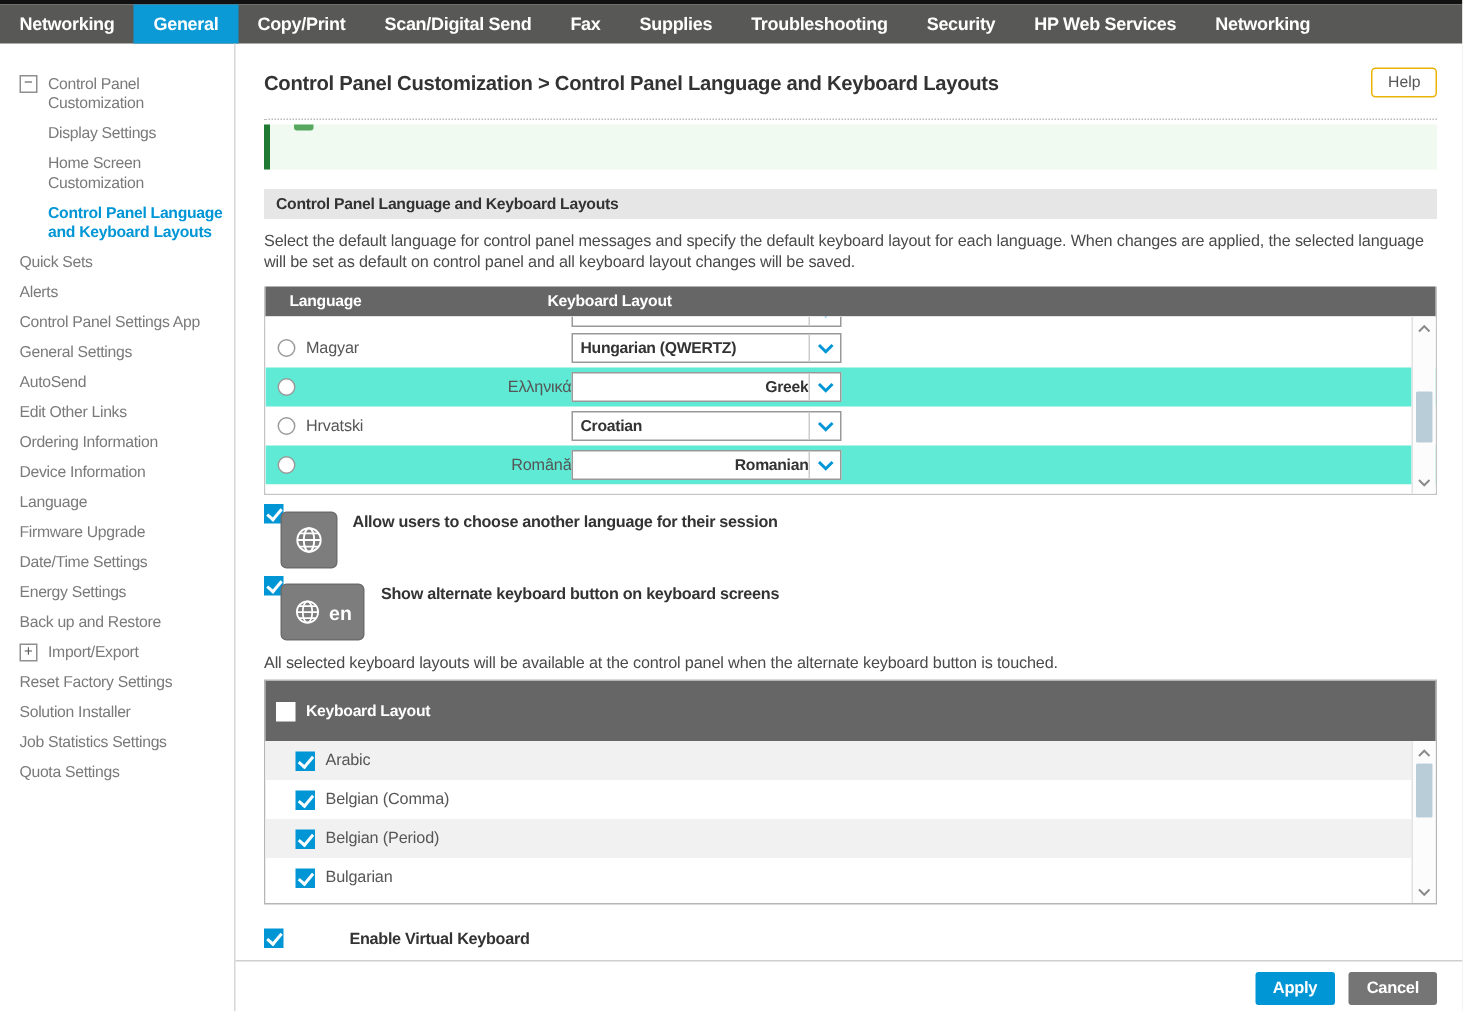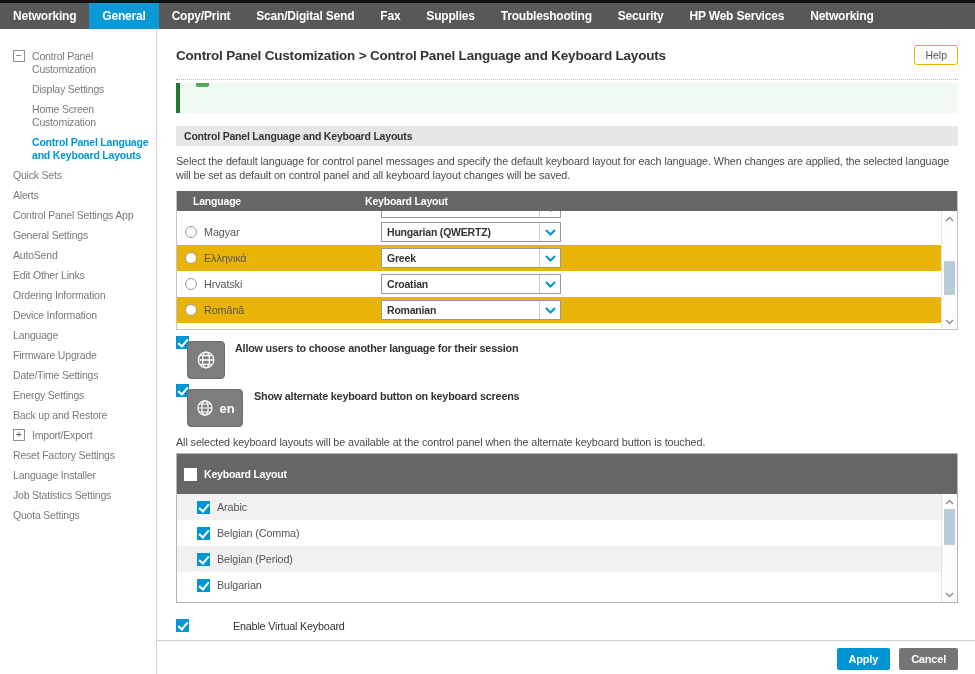--- a/index.html
+++ b/index.html
@@ -39,21 +39,21 @@
   .desc { font-size:10.8px; color:#4a4a4a; margin:8px 0 9px; line-height:14px; letter-spacing:-0.1px; }
 
   
   .lang-table { border:1px solid #c4c4c4; border-top:none; }
   .lt-head { background:#666; color:#fff; display:flex; font-size:10.5px; font-weight:bold; height:20px; align-items:center; letter-spacing:-0.2px; }
   .lt-col1 { padding-left:16px; width:188px; flex-shrink:0; }
   .lt-body { position:relative; height:118px; overflow:hidden; background:#fff; }
   .partial-top { height:8px; overflow:hidden; position:relative; background:#fff; }
   .partial-top .dropdown { position:absolute; left:204px; top:-13px; }
   .l-row { height:26px; display:flex; align-items:center; padding-left:8px; }
-  .l-row.alt { background:#eab308; }
+  .l-row.alt { background:#5eead4;text-align:right; }
   .radio { width:12px; height:12px; border:1px solid #9b9b9b; border-radius:50%; background:#fff; margin-right:7px; flex-shrink:0; cursor:pointer; }
   .l-label { font-size:10.8px; color:#555; width:177px; letter-spacing:-0.1px; }
   .dropdown { width:180px; height:20px; border:1px solid #999; background:#fff; display:flex; align-items:stretch; cursor:pointer; }
   .dd-text { flex:1; font-size:10.5px; color:#333; padding:3px 0 0 5px; font-weight:bold; letter-spacing:-0.2px; white-space:nowrap; overflow:hidden; }
   .dd-btn { width:21px; border-left:1px solid #ccc; display:flex; align-items:center; justify-content:center; }
   .strip-bottom { height:6px; background:#fff; }
 
   
   .vscroll { position:absolute; right:0; top:0; bottom:0; width:16px; background:#fcfcfc; border-left:1px solid #e2e2e2; }
   .vs-arrow { position:absolute; left:0; width:100%; height:13px; display:flex; align-items:center; justify-content:center; cursor:pointer; }
@@ -81,21 +81,21 @@
   
   .kb-table { border:1px solid #b5b5b5; }
   .kb-head { background:#666; height:40px; display:flex; align-items:center; padding-left:7px; gap:7px; }
   .kb-head-label { color:#fff; font-size:10.5px; font-weight:bold; letter-spacing:-0.2px; }
   .kb-body { position:relative; height:108px; overflow:hidden; background:#fff; }
   .k-row { height:26px; display:flex; align-items:center; padding-left:20px; gap:7px; }
   .k-row.alt { background:#f1f1f1; }
   .k-label { font-size:10.8px; color:#555; letter-spacing:-0.1px; }
 
   .vk-row { display:flex; align-items:center; gap:6px; margin-top:16px; }
-  .vk-label { font-size:10.8px; font-weight:normal; color:#333; letter-spacing:-0.2px;padding-left:38px; }
+  .vk-label { font-size:10.8px; font-weight:bold; color:#333; letter-spacing:-0.2px;padding-left:38px; }
 
   
   .footer { margin:auto -17px 0 -19px; border-top:1px solid #cfcfcf; padding:7px 17px 0 0; display:flex; justify-content:flex-end; gap:9px;align-items:flex-end; }
   .btn { border:none; border-radius:2px; color:#fff; font-weight:bold; font-size:11px; padding:5px 12px; cursor:pointer; font-family:inherit; letter-spacing:-0.2px; }
   .btn.apply { background:#0096d6; }
   .btn.cancel { background:#757575; }
 </style>
 </head>
 <body>
 
@@ -135,21 +135,21 @@
       <div class="side-item">Language</div>
       <div class="side-item">Firmware Upgrade</div>
       <div class="side-item">Date/Time Settings</div>
       <div class="side-item">Energy Settings</div>
       <div class="side-item">Back up and Restore</div>
       <div class="exp-row">
         <span class="exp-box">+</span>
         <span class="exp-label">Import/Export</span>
       </div>
       <div class="side-item">Reset Factory Settings</div>
-      <div class="side-item">Language Installer</div>
+      <div class="side-item">Solution Installer</div>
       <div class="side-item">Job Statistics Settings</div>
       <div class="side-item">Quota Settings</div>
     </aside>
 
     <main class="main">
       <div class="page-header">
         <h1 class="breadcrumb">Control Panel Customization &gt; Control Panel Language and Keyboard Layouts</h1>
         <button class="help-btn">Help</button>
       </div>
 

